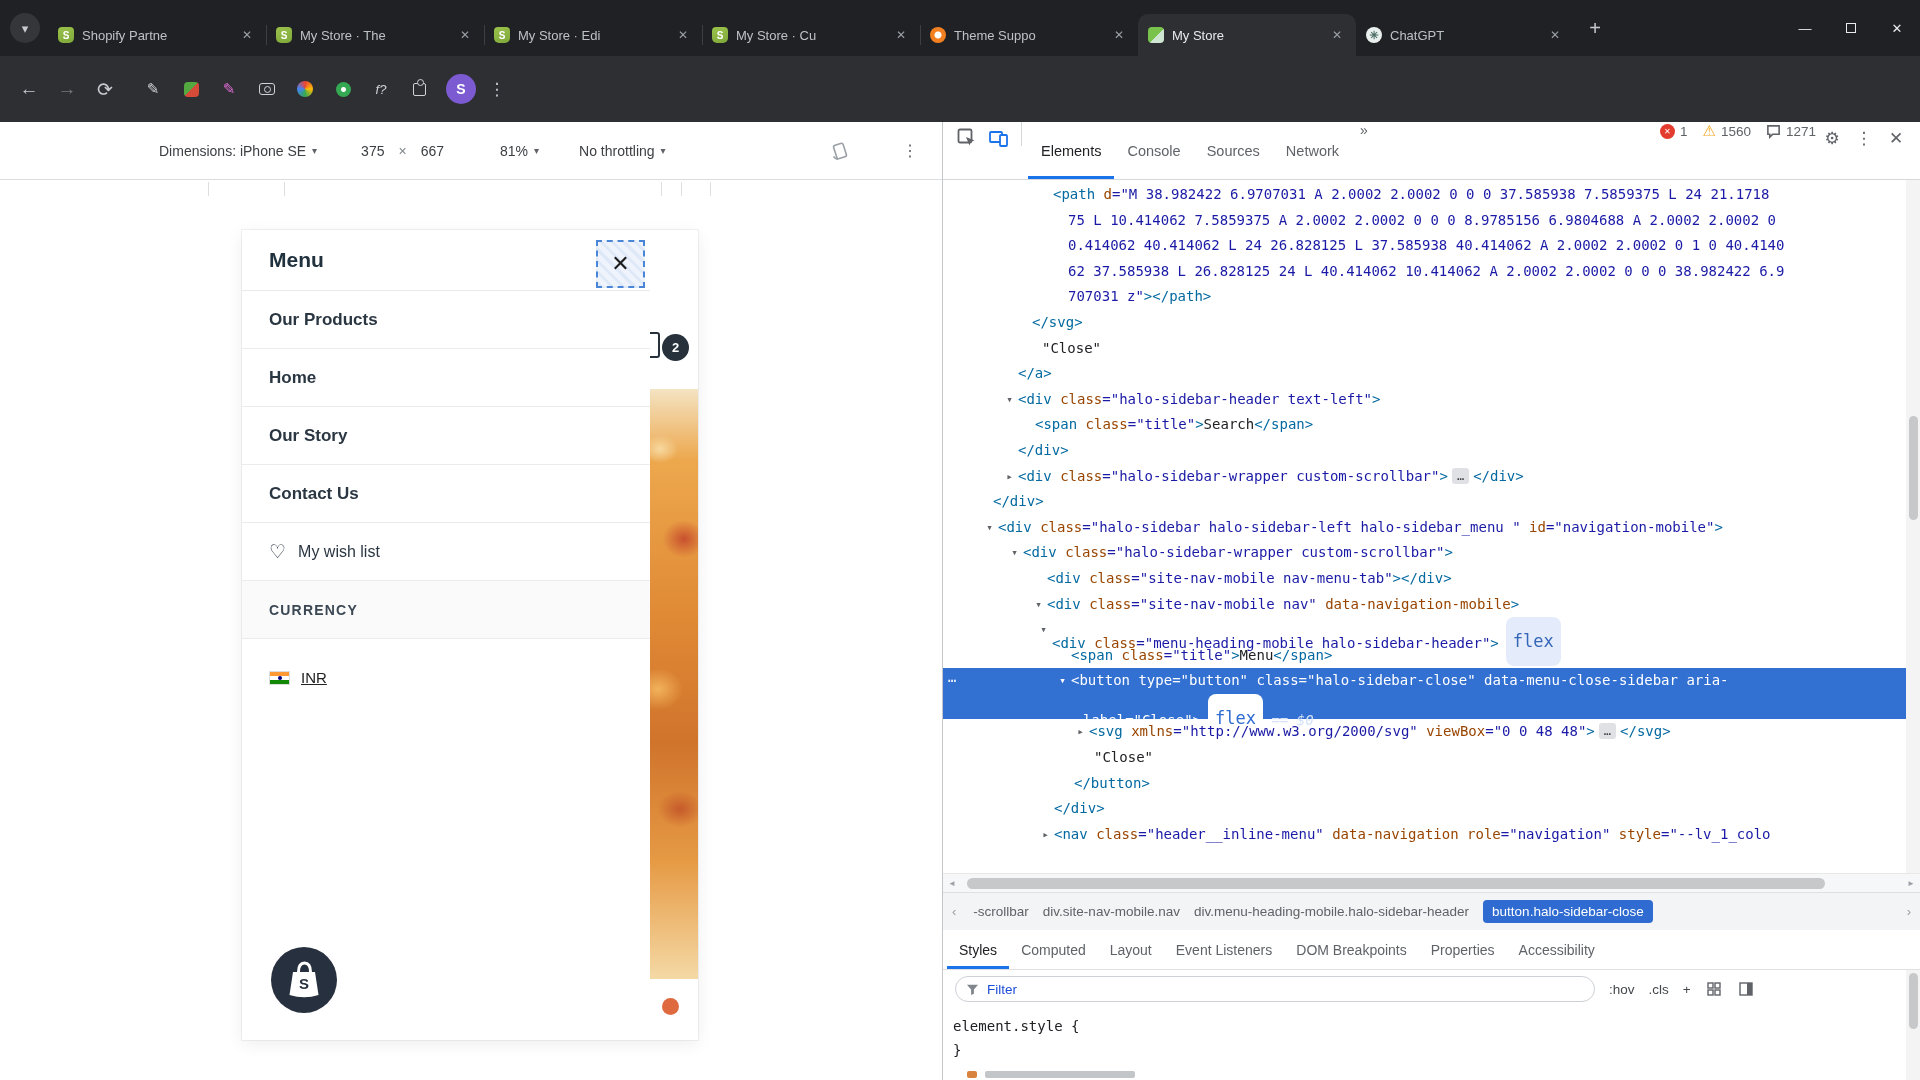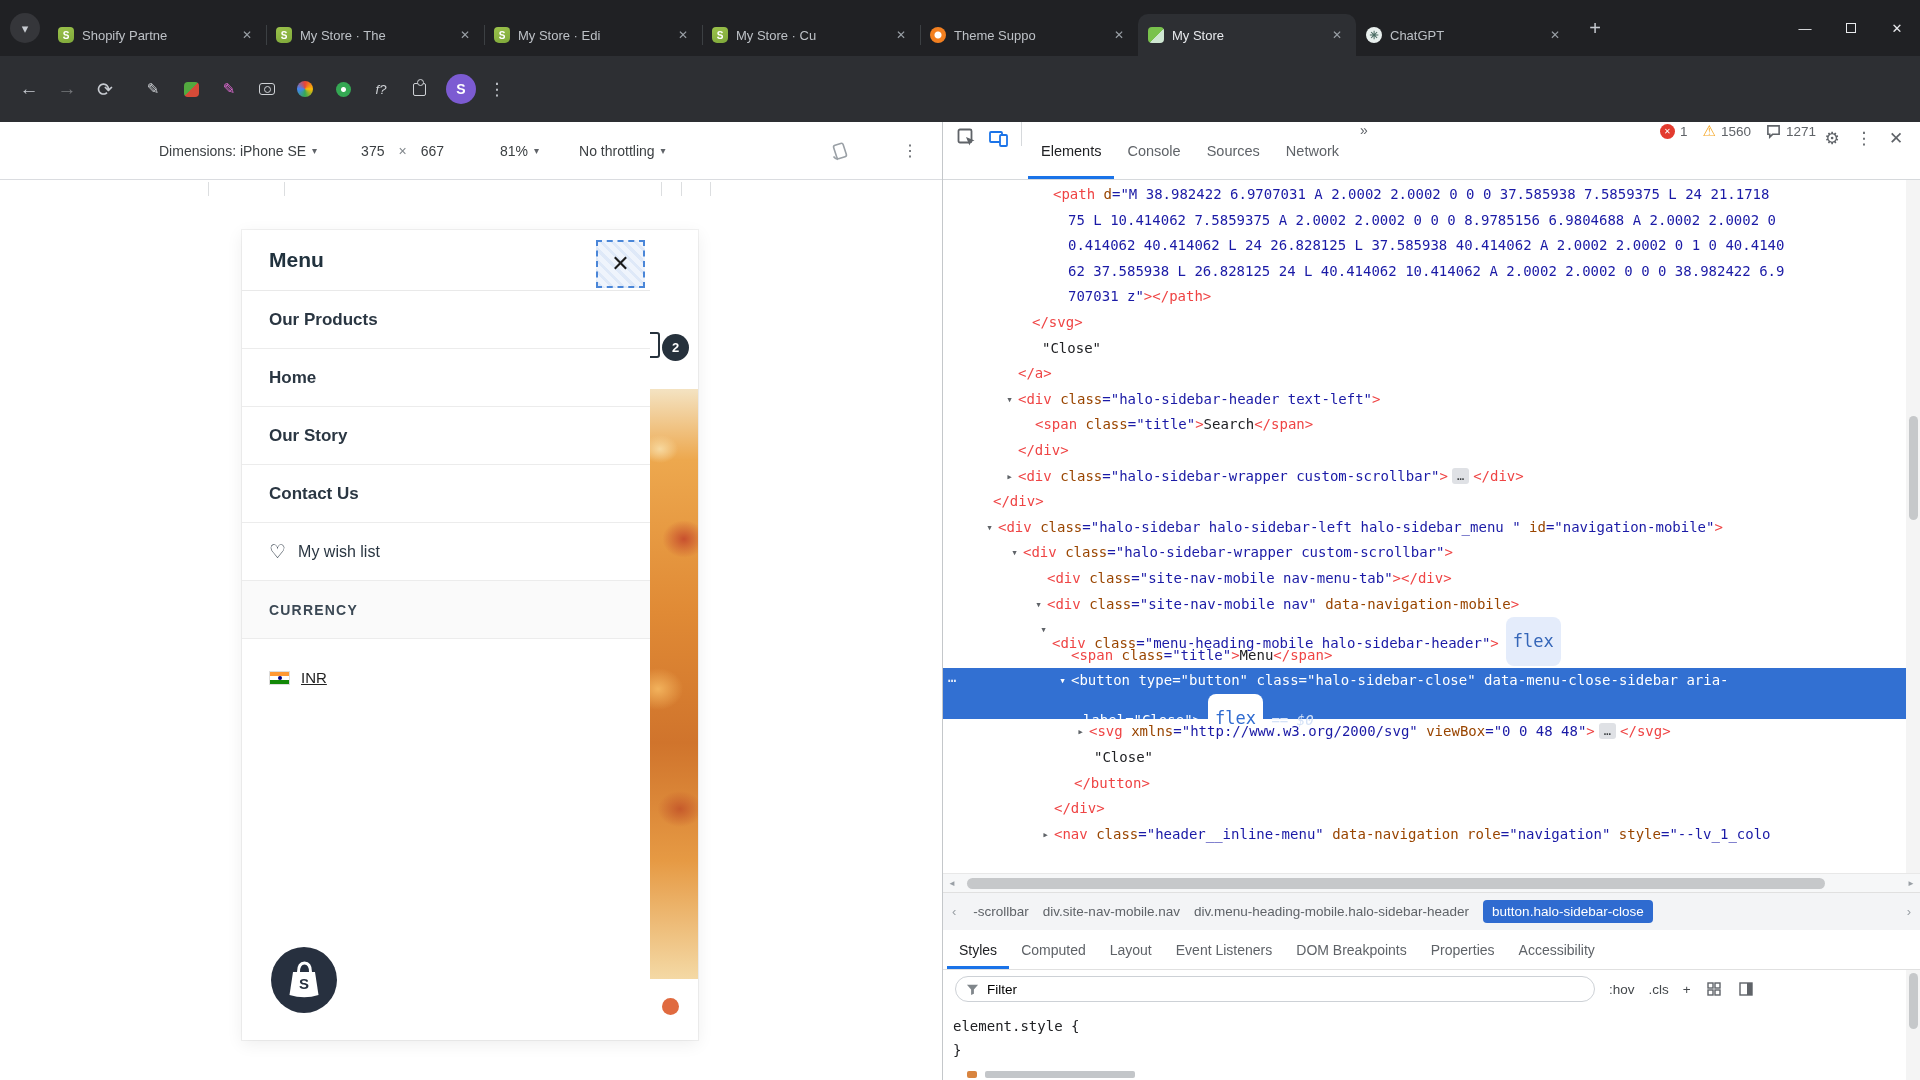--- a/index.html
+++ b/index.html
@@ -94,21 +94,21 @@
   .dt-tab.active{color:#202124;box-shadow:inset 0 -3px 0 #1a73e8;}
   .dt-more{padding:0 8px;color:#5f6368;font-size:14px;display:flex;align-items:center;}
   .dt-counters{margin-left:auto;display:flex;align-items:center;gap:15px;font-size:13.5px;color:#5f6368;}
   .counter{display:flex;align-items:center;gap:5px;}
   .err-ic{width:15px;height:15px;border-radius:50%;background:#e33b2e;color:#fff;font-size:8px;display:flex;align-items:center;justify-content:center;}
   .warn-ic{color:#f5a623;font-size:15px;}
   .msg-ic{display:block;}
 
   .dt-code{height:693px;position:relative;overflow:hidden;font-family:"DejaVu Sans Mono",monospace;font-size:14px;padding-top:2px;flex:none;}
   .cl{height:25.6px;line-height:25.6px;position:relative;white-space:pre;color:#202124;}
-  .tg{color:#ef4444;} .at{color:#994500;} .av{color:#1a1aa6;} .tx{color:#202124;}
+  .tg{color:#0369a1;} .at{color:#994500;} .av{color:#1a1aa6;} .tx{color:#202124;}
   .tw{position:absolute;top:0;width:15px;text-align:center;color:#5f6368;font-size:11px;}
   .el{display:inline-block;background:#dfe1e5;border-radius:3px;padding:0 5px;margin:0 4px;color:#3c4043;line-height:16px;font-size:12px;vertical-align:1px;}
   .bd{display:inline-block;background:#e4ecfb;color:#3566b8;border-radius:8px;padding:16px 7px;margin-left:7px;font-size:17px;line-height:17px;vertical-align:1px;}
   .eq{color:#80868b;} .dv{color:#80868b;font-style:italic;}
   .cl.sel{background:#3270d2;}
   .cl.sel .tg,.cl.sel .at,.cl.sel .av,.cl.sel .tx,.cl.sel .tw{color:#fff;}
   .cl.sel .eq,.cl.sel .dv{color:#d4e2f7;}
   .cl.sel .bd{background:#fff;color:#2f6bd0;}
   .gdots{position:absolute;left:5px;color:rgba(255,255,255,.9);letter-spacing:1px;}
   .code-scroll{position:absolute;right:0;top:0;width:14px;height:693px;background:#f4f4f4;}
@@ -122,21 +122,21 @@
   .crumb{white-space:nowrap;}
   .crumb.sel{background:#2f6bd0;color:#fff;padding:4px 9px;border-radius:4px;}
   .crumb-nav{color:#9aa0a6;font-size:13px;padding:0 3px;}
   .crumb-nav.right{margin-left:auto;}
 
   .dt-styletabs{height:40px;border-bottom:1px solid #e0e0e0;display:flex;align-items:center;padding:0 4px;flex:none;}
   .st-tab{padding:0 12px;height:100%;display:flex;align-items:center;font-size:14px;color:#5f6368;white-space:nowrap;}
   .st-tab.active{color:#202124;box-shadow:inset 0 -3px 0 #1a73e8;}
 
   .dt-filter{height:38px;display:flex;align-items:center;padding:0 12px;gap:14px;flex:none;}
-  .filter-box{width:640px;height:26px;border:1px solid #cdd1d6;border-radius:14px;display:flex;align-items:center;gap:8px;padding:0 10px;color:#000000;font-size:13.5px;background:#fff;}
+  .filter-box{width:640px;height:26px;border:1px solid #cdd1d6;border-radius:14px;display:flex;align-items:center;gap:8px;padding:0 10px;color:#1d4ed8;font-size:13.5px;background:#fff;}
   .ftoggle{font-size:13.5px;color:#44484c;}
   .fic{width:18px;height:18px;display:flex;align-items:center;justify-content:center;}
 
   .dt-elemstyle{flex:1;font-family:"DejaVu Sans Mono",monospace;font-size:14px;color:#202124;padding:6px 0 0 10px;line-height:24px;position:relative;}
   .dt-partial{height:12px;overflow:hidden;position:relative;flex:none;}
   .smudge{position:absolute;top:3px;height:7px;border-radius:2px;}
   .styles-scroll{position:absolute;right:0;top:848px;width:14px;height:110px;background:#f4f4f4;}
   .styles-thumb{position:absolute;left:2.5px;top:3px;width:9px;height:56px;border-radius:6px;background:#c6c8ca;}
 </style>
 </head>

